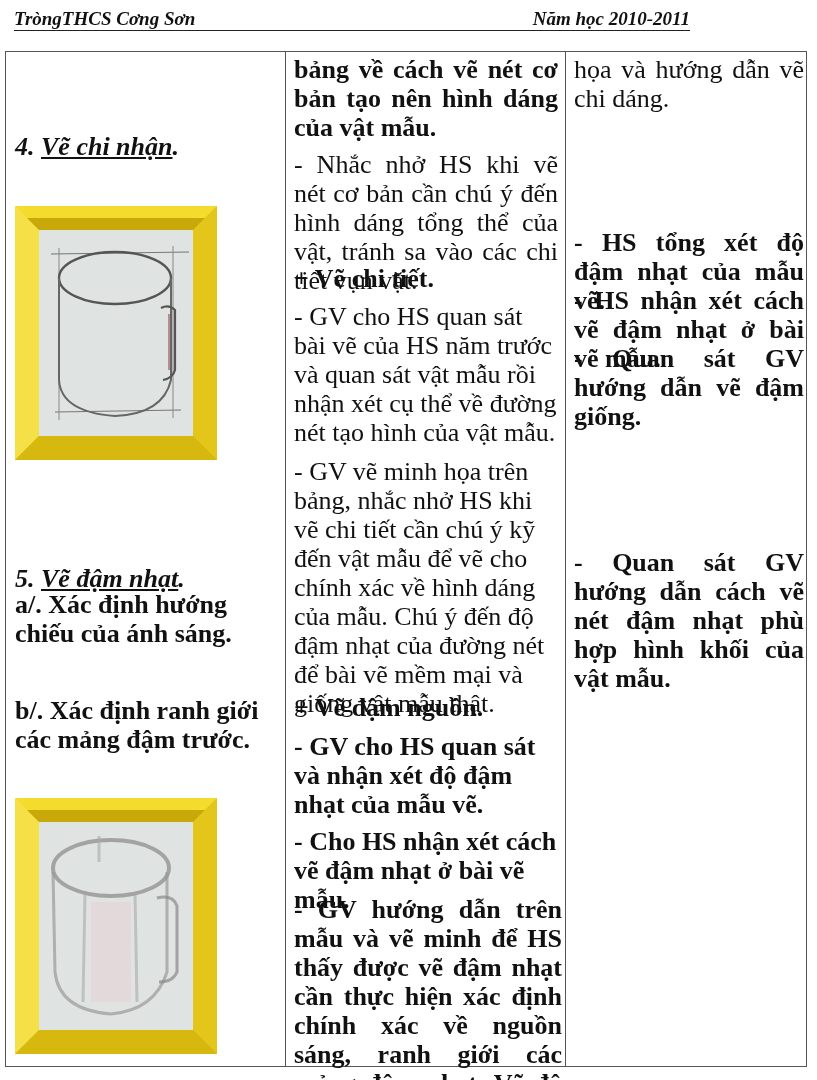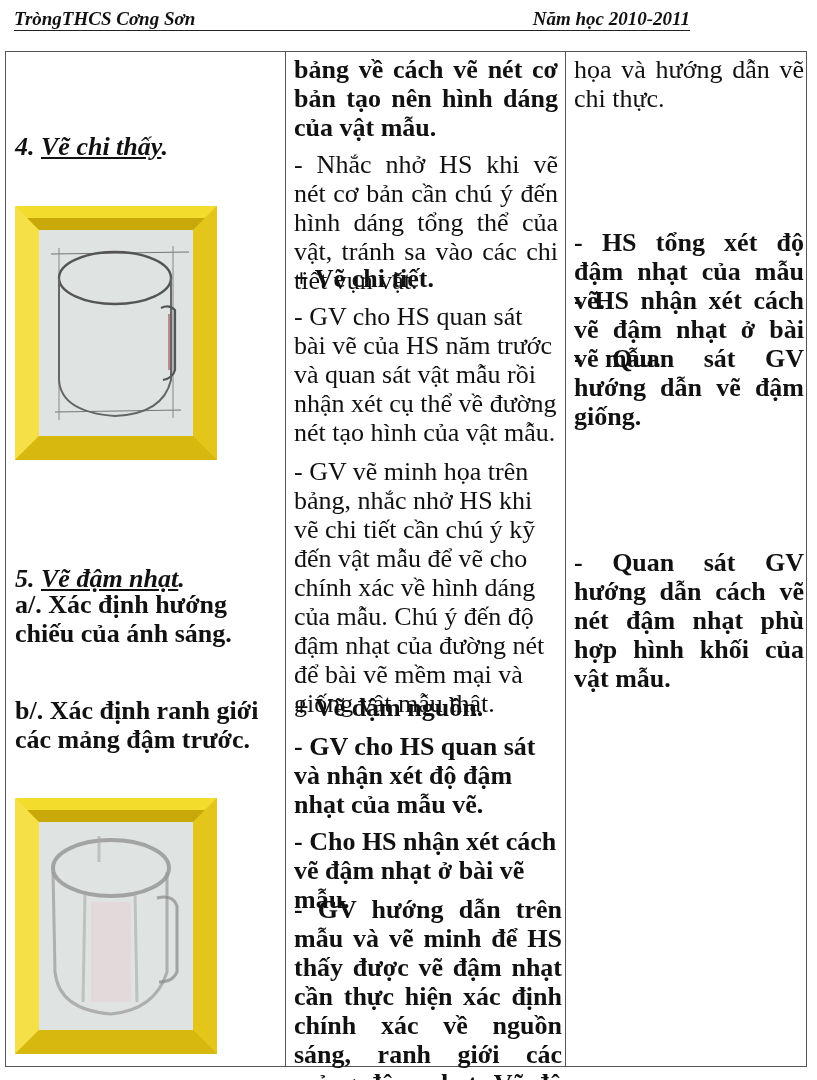--- a/index.html
+++ b/index.html
@@ -43,21 +43,21 @@
 
 <div class="header">
   <span class="left">TròngTHCS Cơng Sơn</span>
   <span class="right">Năm học 2010-2011</span>
 </div>
 
 <div class="tbl">
 
   <div class="col c1">
     <div class="txt b it" style="left:9px; top:80px;">
-      <span>4. </span><span class="u">Vẽ chi thấy</span><span>.</span>
+      <span>4. </span><span class="u">Vẽ chi nhận</span><span>.</span>
     </div>
 
     <div class="frame" style="left:9px; top:154px;">
       <div class="outer"></div>
       <div class="top"></div>
       <div class="leftb"></div>
       <div class="rightb"></div>
       <div class="bottom"></div>
       <div class="topin"></div>
       <div class="pic">
@@ -105,19 +105,19 @@
     <div class="txt b" style="left:8px; top:212px; width:264px;">+ Vẽ chi tiết.</div>
     <div class="txt" style="left:8px; top:250px; width:264px;">- GV cho HS quan sát bài vẽ của HS năm trước và quan sát vật mẫu rồi nhận xét cụ thể về đường nét tạo hình của vật mẫu.</div>
     <div class="txt" style="left:8px; top:405px; width:264px;">- GV vẽ minh họa trên bảng, nhắc nhở HS khi vẽ chi tiết cần chú ý kỹ đến vật mẫu để vẽ cho chính xác về hình dáng của mẫu. Chú ý đến độ đậm nhạt của đường nét để bài vẽ mềm mại và giống vật mẫu thật.</div>
     <div class="txt b" style="left:8px; top:641px; width:264px;">+ Vẽ đậm nguồn.</div>
     <div class="txt b" style="left:8px; top:680px; width:264px;">- GV cho HS quan sát và nhận xét độ đậm nhạt của mẫu vẽ.</div>
     <div class="txt b" style="left:8px; top:775px; width:264px;">- Cho HS nhận xét cách vẽ đậm nhạt ở bài vẽ mẫu.</div>
     <div class="txt b just" style="left:8px; top:843px; width:268px;">- GV hướng dẫn trên mẫu và vẽ minh để HS thấy được vẽ đậm nhạt cần thực hiện xác định chính xác về nguồn sáng, ranh giới các mảng đậm nhạt. Vẽ độ đậm trước</div>
   </div>
 
   <div class="col c3">
-    <div class="txt just" style="left:8px; top:3px; width:230px;">họa và hướng dẫn vẽ chi thực.</div>
+    <div class="txt just" style="left:8px; top:3px; width:230px;">họa và hướng dẫn vẽ chi dáng.</div>
     <div class="txt b just" style="left:8px; top:176px; width:230px;">- HS tổng xét độ đậm nhạt của mẫu vẽ.</div>
     <div class="txt b just" style="left:8px; top:234px; width:230px;">- HS nhận xét cách vẽ đậm nhạt ở bài vẽ mẫu.</div>
     <div class="txt b just" style="left:8px; top:292px; width:230px;">- Quan sát GV hướng dẫn vẽ đậm giống.</div>
     <div class="txt b just" style="left:8px; top:496px; width:230px;">- Quan sát GV hướng dẫn cách vẽ nét đậm nhạt phù hợp hình khối của vật mẫu.</div>
   </div>
 </div>
 
 </body></html>

